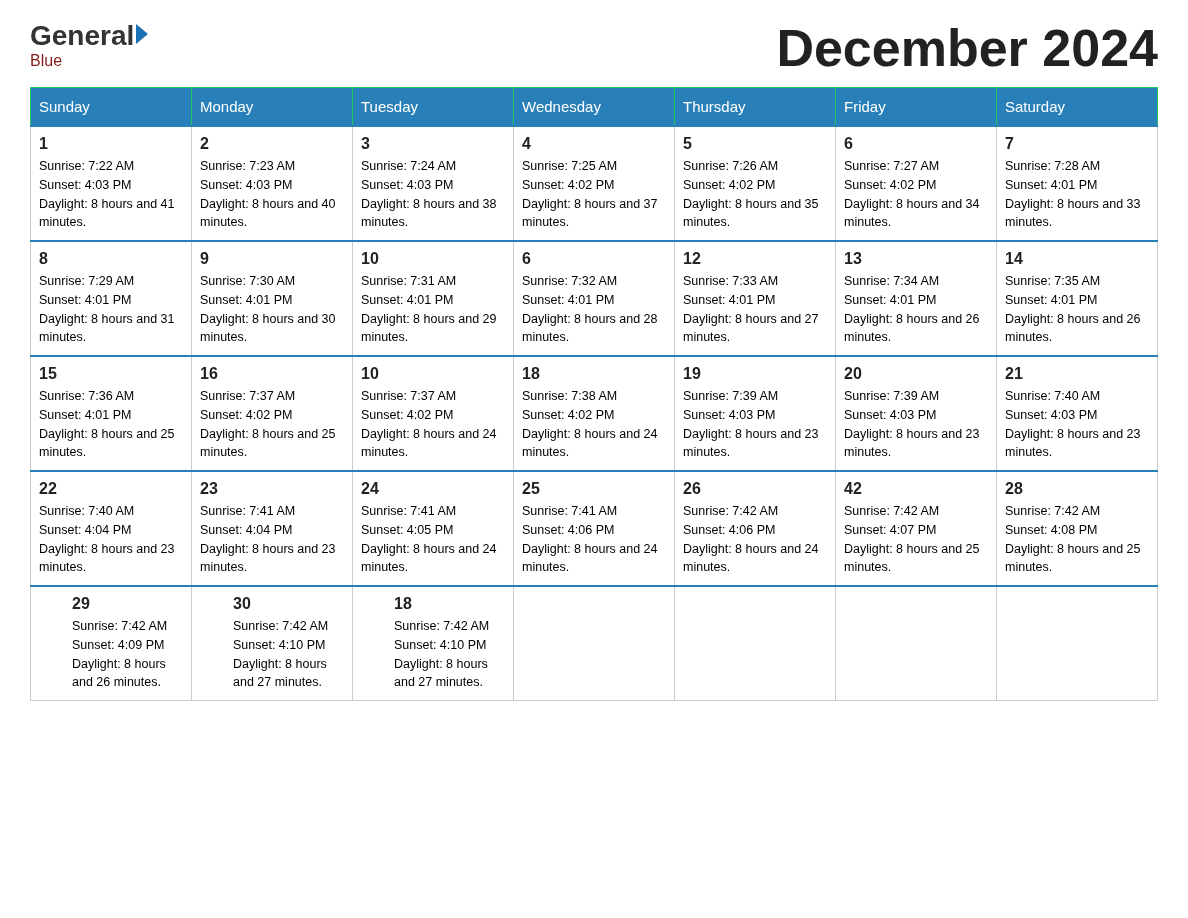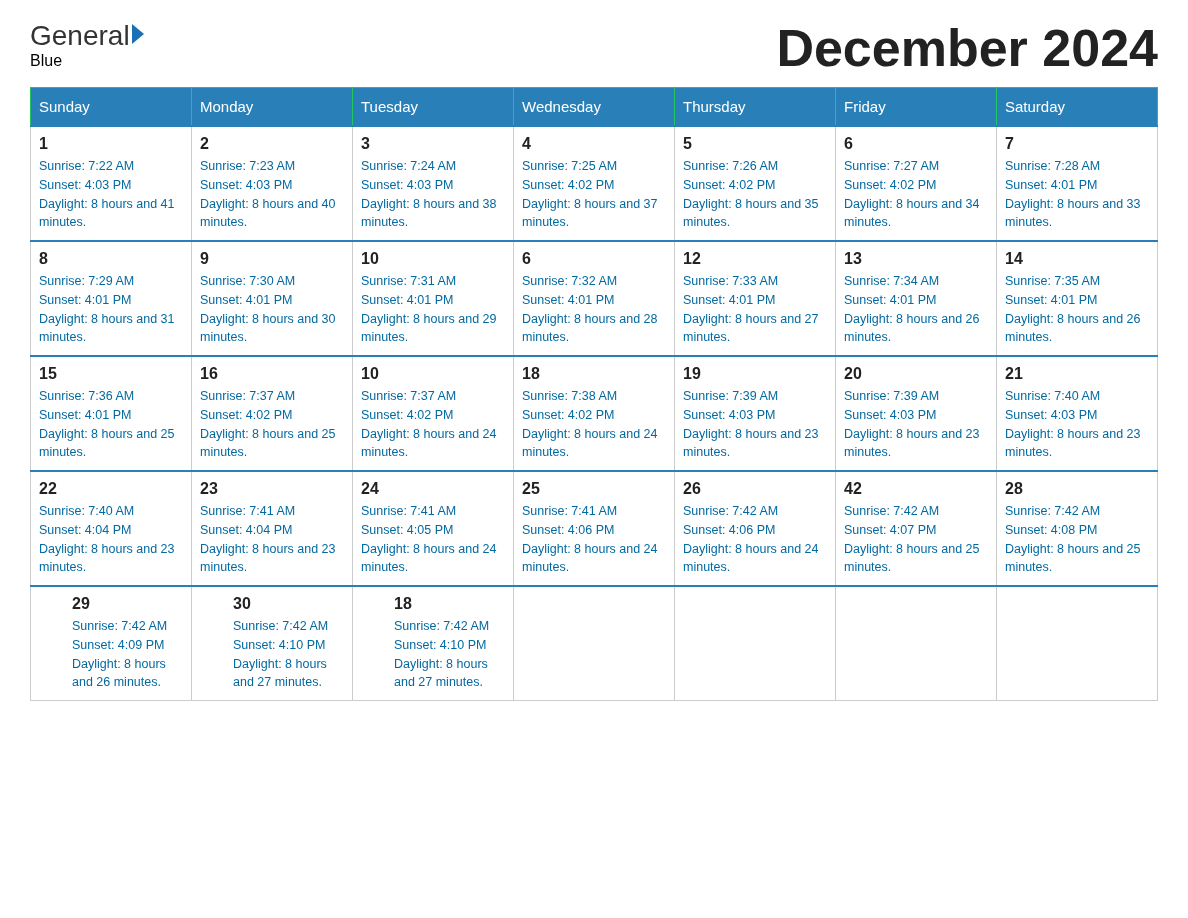--- a/index.html
+++ b/index.html
@@ -18,25 +18,25 @@
     }
     .logo {
       display: flex;
       flex-direction: column;
       align-items: flex-start;
     }
     .logo-text {
       display: flex;
       align-items: center;
       font-size: 28px;
-      font-weight: normal;
+      font-weight: bold;
       color: #333;
     }
     .logo-general { color: #333; }
-    .logo-blue { color: #000000; }
+    .logo-blue { color: #7f1d1d; }
     .logo-arrow {
       width: 0;
       height: 0;
       border-left: 12px solid #1a6fb5;
       border-top: 10px solid transparent;
       border-bottom: 10px solid transparent;
       margin-left: 2px;
       margin-top: -4px;
     }
     .title-section {
@@ -79,21 +79,21 @@
     }
     .day-num {
       font-size: 16px;
       font-weight: bold;
       margin-bottom: 4px;
       color: #222;
     }
     .day-info {
       font-size: 12.5px;
       line-height: 1.5;
-      color: #0369a1;
+      color: #000000;
     }
     .empty-cell {
       border-top: 2px solid #2980b9;
       background: #fff;
     }
     .last-row td {
       height: auto;
       min-height: 90px;
       padding-left: 41px;
     }

